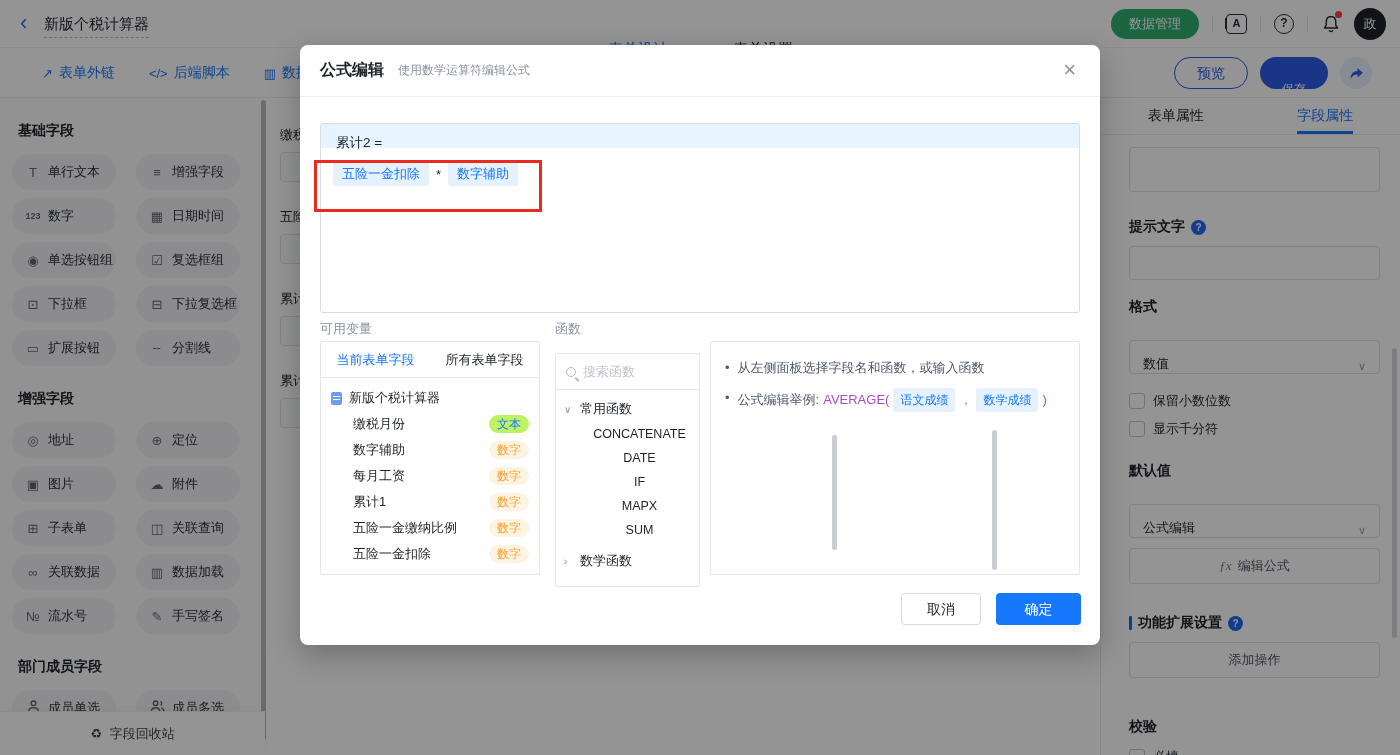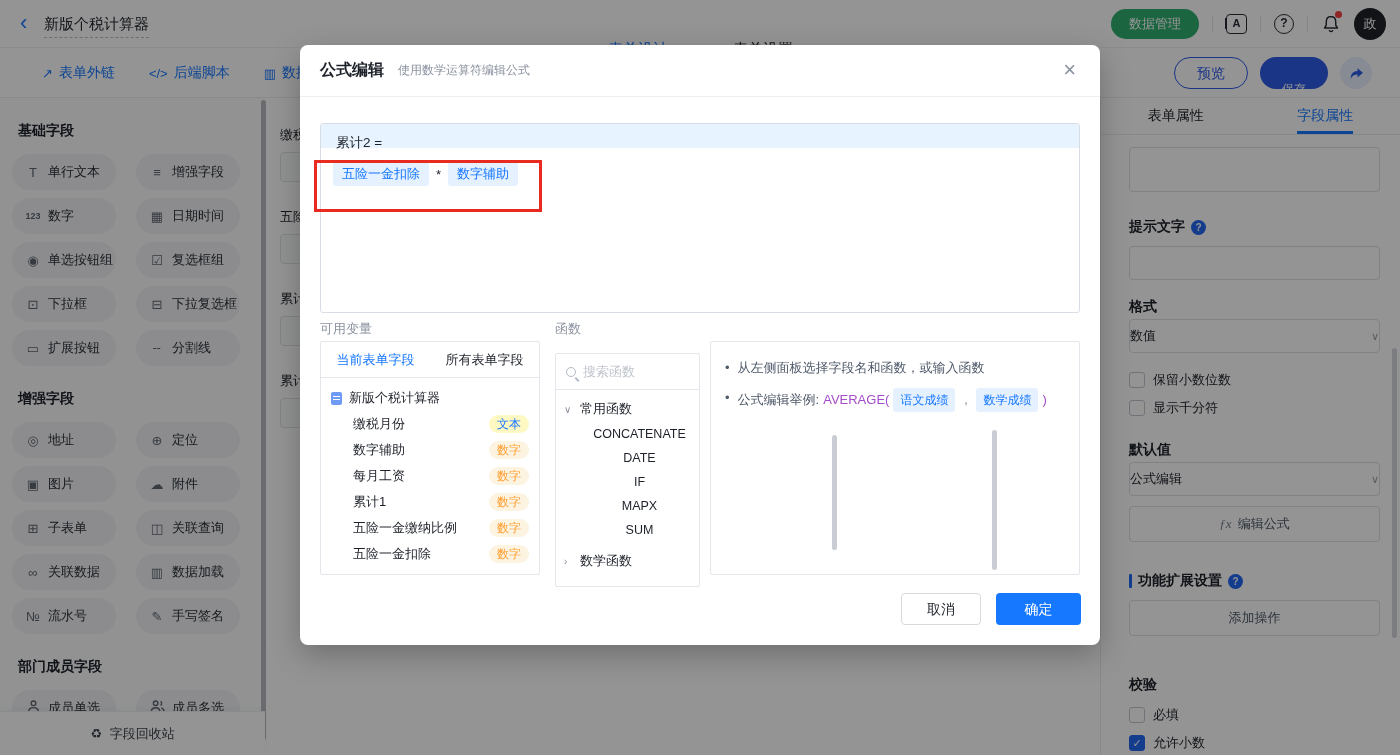--- a/index.html
+++ b/index.html
@@ -54,21 +54,21 @@
   .rightpanel { position:absolute; left:1100px; top:98px; width:300px; height:657px; background:#fff; border-left:1px solid #e8eaee; z-index:2; padding:0 20px 0 28px; }
   .rp-tabs { height:37px; display:flex; margin:0 -20px 0 -28px; border-bottom:1px solid #e8eaee; }
   .rp-tab { flex:1; text-align:center; line-height:34px; font-size:14px; color:#1d2129; position:relative; cursor:pointer; }
   .rp-tab.active { color:#1677ff; }
   .rp-tab.active::after { content:""; position:absolute; left:50%; transform:translateX(-50%); bottom:0; width:56px; height:3px; background:#1677ff; }
   .rp-box-empty { margin-top:12px; height:45px; border:1px solid #dcdfe6; border-radius:4px; }
   .rp-label { margin-top:26px; font-size:14px; font-weight:bold; color:#1d2129; display:flex; align-items:center; gap:6px; }
   .q-circle { width:15px; height:15px; border-radius:50%; background:#2468f2; color:#fff; font-size:10px; font-weight:bold; text-align:center; line-height:15px; }
   .rp-input { margin-top:10px; height:34px; border:1px solid #dcdfe6; border-radius:4px; background:#fff; }
   .rp-label2 { margin-top:18px; font-size:14px; font-weight:bold; color:#1d2129; }
-  .rp-select { margin-top:3px; height:34px; border:1px solid #dcdfe6; border-radius:4px; display:flex; align-items:center; padding:0 0; font-size:13px; color:#1d2129; cursor:pointer; }
+  .rp-select { margin-top:24px; height:34px; border:1px solid #dcdfe6; border-radius:4px; display:flex; align-items:flex-end; padding:0 13px; font-size:13px; color:#1d2129; cursor:pointer; }
   .rp-select .chev { margin-left:auto; color:#9aa0aa; font-size:11px; }
   .rp-check { margin-top:18px; display:flex; align-items:center; gap:8px; font-size:13px; color:#1d2129; cursor:pointer; }
   .rp-check + .rp-check { margin-top:10px; }
   .cb { width:16px; height:16px; border:1px solid #c2c7cf; border-radius:3px; background:#fff; flex:none; text-align:center; line-height:14px; font-size:11px; color:transparent; }
   .cb.checked { background:#2468f2; border-color:#2468f2; color:#fff; }
   .rp-btn { margin-top:10px; height:36px; border:1px solid #dcdfe6; border-radius:4px; background:#fff; display:flex; align-items:center; justify-content:center; gap:6px; font-size:13px; color:#4e5969; cursor:pointer; }
   .fx { font-style:italic; font-family:"Liberation Serif","DejaVu Serif",serif; color:#7a828e; }
   .rp-section { margin-top:30px; font-size:14px; font-weight:bold; color:#1d2129; display:flex; align-items:center; gap:6px; }
   .rp-section::before { content:""; width:3px; height:14px; background:#2468f2; border-radius:1px; }
   .mt40 { margin-top:40px; }
@@ -90,21 +90,21 @@
   .panel { position:absolute; top:296px; height:234px; border:1px solid #e5e6eb; border-radius:2px; background:#fff; overflow:hidden; }
   .var-panel { left:20px; width:220px; }
   .var-tabs { height:36px; display:flex; border-bottom:1px solid #e5e6eb; }
   .var-tab { flex:1; text-align:center; line-height:35px; font-size:13px; color:#1d2129; cursor:pointer; white-space:nowrap; }
   .var-tab.active { color:#1677ff; }
   .var-root { display:flex; align-items:center; gap:7px; padding:11px 0 4px 10px; font-size:13px; color:#1d2129; }
   .doc-ic { width:11px; height:13px; background:#6f9bf7; border-radius:2px; position:relative; flex:none; }
   .doc-ic::after { content:""; position:absolute; left:2px; top:4px; width:7px; height:1.5px; background:#fff; box-shadow:0 3px 0 #fff; }
   .var-row { height:26px; display:flex; align-items:center; padding-left:32px; padding-right:10px; font-size:13px; color:#1d2129; cursor:pointer; }
   .badge { margin-left:auto; height:18px; line-height:18px; padding:0 8px; border-radius:9px; font-size:12px; }
-  .badge.t-text { background:#fef9c3; color:#1677ff; }
+  .badge.t-text { background:#bef264; color:#1677ff; }
   .badge.t-num { background:#fdf3e1; color:#ff9d2e; }
   .var-scroll { position:absolute; left:532px; top:390px; width:5px; height:115px; background:#c9ccd2; border-radius:3px; z-index:61; }
   .fn-panel { left:255px; width:145px;margin-top:12px; }
   .fn-search { height:36px; border-bottom:1px solid #e5e6eb; display:flex; align-items:center; padding-left:10px; gap:7px; }
   .search-ic { width:10px; height:10px; border:1.5px solid #b4bac3; border-radius:50%; position:relative; flex:none; }
   .search-ic::after { content:""; position:absolute; left:9px; top:9px; width:5px; height:1.5px; background:#b4bac3; transform:rotate(45deg); transform-origin:0 0; }
   .fn-search input { border:none; outline:none; width:95px; font-size:13px; color:#1d2129; font-family:inherit; }
   .fn-search input::placeholder { color:#bfc4cc; }
   .fn-group { height:26px; display:flex; align-items:center; gap:6px; padding-left:8px; font-size:13px; color:#1d2129; cursor:pointer; margin-top:6px; }
   .fn-caret { color:#8a919f; font-size:10px; width:10px; }

